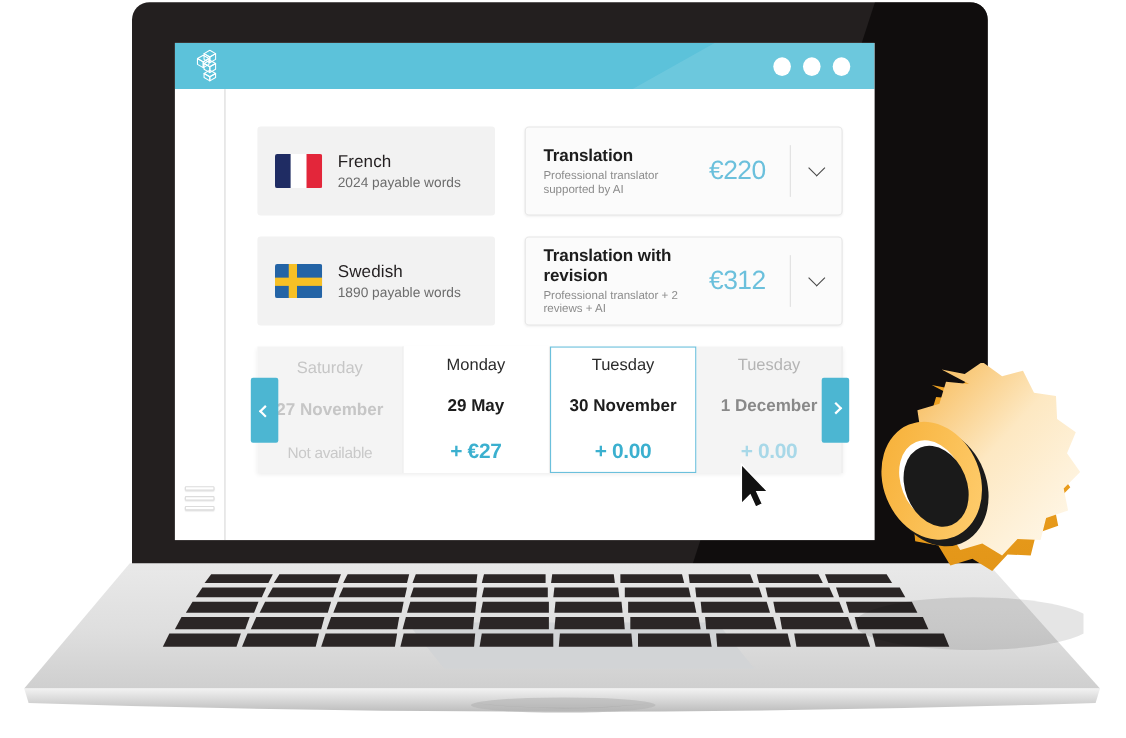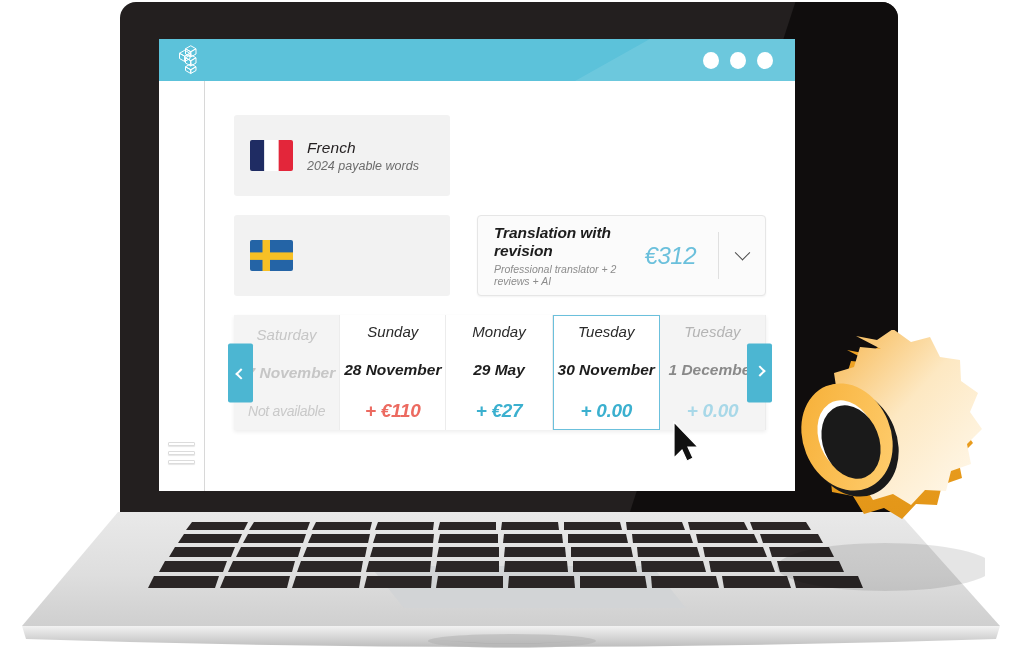--- a/index.html
+++ b/index.html
@@ -27,21 +27,20 @@
     clip-path: polygon(100% 0, 100% 100%, 0 100%, 62% 0);
     opacity: .85;
   }
 
   
   .screen {
     position: absolute; left: 159px; top: 39px;
     width: 636px; height: 452px;
     background: #ffffff;
     overflow: hidden;
-    font-style: italic;
   }
 
   
   .titlebar {
     position: relative;
     height: 42px;
     background: #5cc2da;
     display: flex; align-items: center;
     padding: 0 22px 0 16px;
   }
@@ -292,31 +291,45 @@
                 <rect x="14.34" y="0" width="14.33" height="31" fill="#ffffff"></rect>
                 <rect x="28.67" y="0" width="14.33" height="31" fill="#e3263a"></rect>
               </svg>
             </span>
             <span class="lang-text">
               <span class="lang-name">French</span>
               <span class="lang-sub">2024 payable words</span>
             </span>
           </div>
 
+          <div class="svc-card">
+            <span class="svc-main">
+              <span class="svc-title">Translation</span>
+              <span class="svc-sub">Professional translator supported by AI</span>
+            </span>
+            <span class="svc-price">€220</span>
+            <span class="svc-chev">
+              <span class="chev"></span>
+            </span>
+          </div>
         </div>
 
         <div class="row">
           <div class="lang-card">
             <span class="flag">
               <svg viewBox="0 0 43 31" width="43" height="31">
                 <rect x="0" y="0" width="43" height="31" fill="#2464a6"></rect>
                 <rect x="0" y="12.4" width="43" height="7.5" fill="#f7c025"></rect>
                 <rect x="12.5" y="0" width="7.5" height="31" fill="#f7c025"></rect>
               </svg>
             </span>
+            <span class="lang-text">
+              <span class="lang-name">Swedish</span>
+              <span class="lang-sub">1890 payable words</span>
+            </span>
           </div>
 
           <div class="svc-card">
             <span class="svc-main">
               <span class="svc-title">Translation with revision</span>
               <span class="svc-sub">Professional translator + 2 reviews + AI</span>
             </span>
             <span class="svc-price">€312</span>
             <span class="svc-chev">
               <span class="chev"></span>
@@ -325,25 +338,20 @@
         </div>
 
         <div class="datestrip">
 
           <div class="daycell muted">
             <span class="d-day">Saturday</span>
             <span class="d-date">27 November</span>
             <span class="d-price none">Not available</span>
           </div>
 
-          <div class="daycell">
-            <span class="d-day">Sunday</span>
-            <span class="d-date">28 November</span>
-            <span class="d-price red">+ €110</span>
-          </div>
 
           <div class="daycell">
             <span class="d-day">Monday</span>
             <span class="d-date">29 May</span>
             <span class="d-price">+ €27</span>
           </div>
 
           <div class="daycell selected">
             <span class="d-day">Tuesday</span>
             <span class="d-date">30 November</span>

